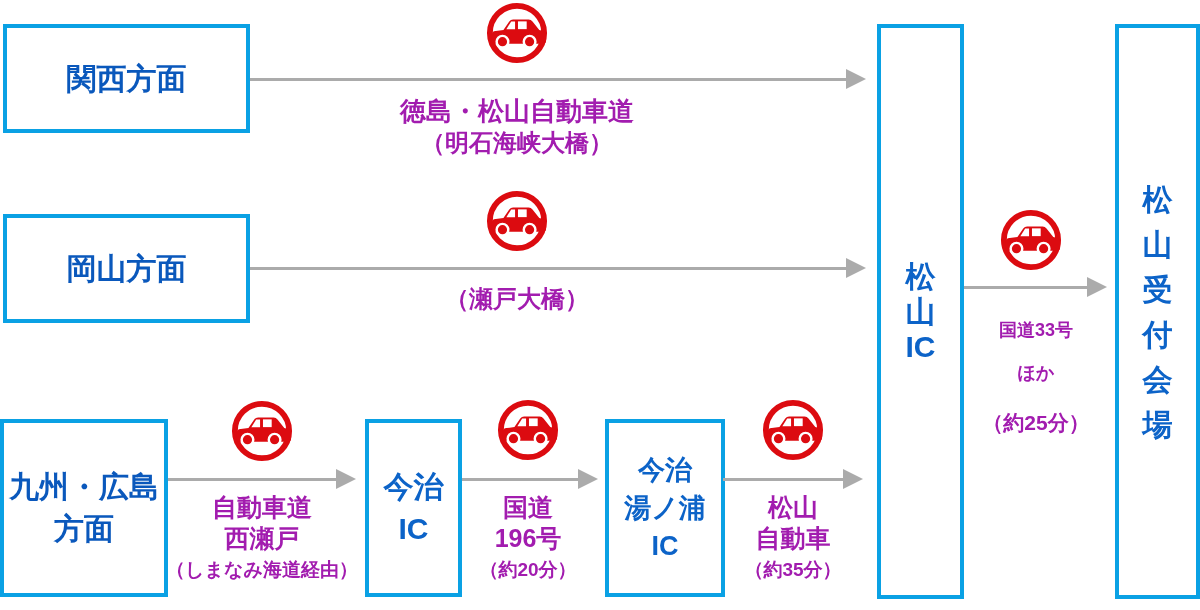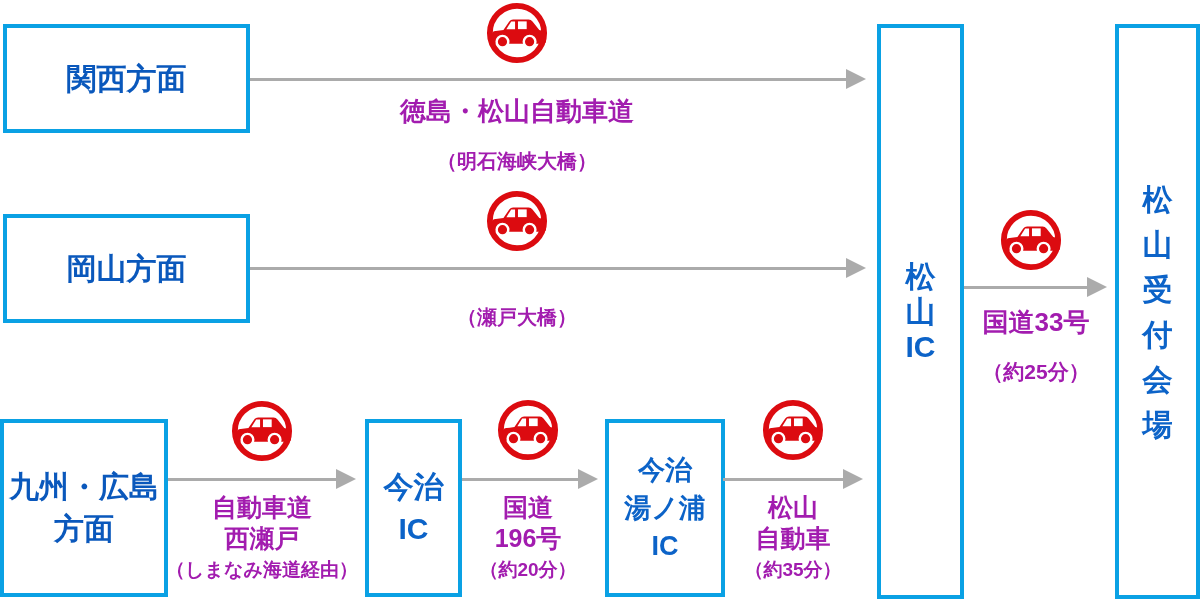--- a/index.html
+++ b/index.html
@@ -50,24 +50,24 @@
   
   .car-icon{position:absolute;width:62px;height:62px;color:#dc0b10;}
   
   .route-label{
     position:absolute;
     text-align:center;
     color:#a21caf;
     font-weight:bold;
   }
   .route-label .rl-main{font-size:26px;line-height:33px;white-space:nowrap;}
-  .route-label .rl-sub{font-size:20px;line-height:26px;margin-top:20px;white-space:nowrap;}
+  .route-label .rl-sub{font-size:24px;line-height:26px;margin-top:2px;white-space:nowrap;}
   .route-label.small .rl-main{font-size:25px;line-height:31px;}
   .route-label.small .rl-sub{font-size:19px;line-height:24px;margin-top:4px;}
-  .route-label.final .rl-main{font-size:26px;line-height:35px;}
+  .route-label.final .rl-main{font-size:18px;line-height:35px;margin-top:8px;}
   .route-label.final .rl-sub{font-size:21px;line-height:27px;margin-top:18px;}
 </style>
 </head>
 <body>
 
 <svg width="0" height="0" style="position:absolute" aria-hidden="true">
   <symbol id="car" viewBox="0 0 64 64">
     <circle cx="32" cy="32" r="28" fill="none" stroke="currentColor" stroke-width="6"></circle>
     <path fill="currentColor" d="M6 34 q0 -4 4 -4 l8 -1 6 -9 q1.5 -2 4 -2 h16 q2.5 0 4 2 l7 9 4 1 q3 0.8 3 4 v6 q0 3 -3 3 H9 q-3 0 -3 -3 z"></path>
     <polygon fill="#ffffff" points="21,28 26,20 30,20 30,28"></polygon>
@@ -184,16 +184,17 @@
   </div>
 
   <div class="route-label small" style="left:693px;top:492px;width:200px;">
     <div class="rl-main">松山</div>
     <div class="rl-main">自動車</div>
     <div class="rl-sub">（約35分）</div>
   </div>
 
   <div class="route-label final" style="left:956px;top:305px;width:160px;">
     <div class="rl-main">国道33号</div>
+    <div class="rl-main">ほか</div>
     <div class="rl-sub">（約25分）</div>
   </div>
 
 </div>
 
 </body></html>

